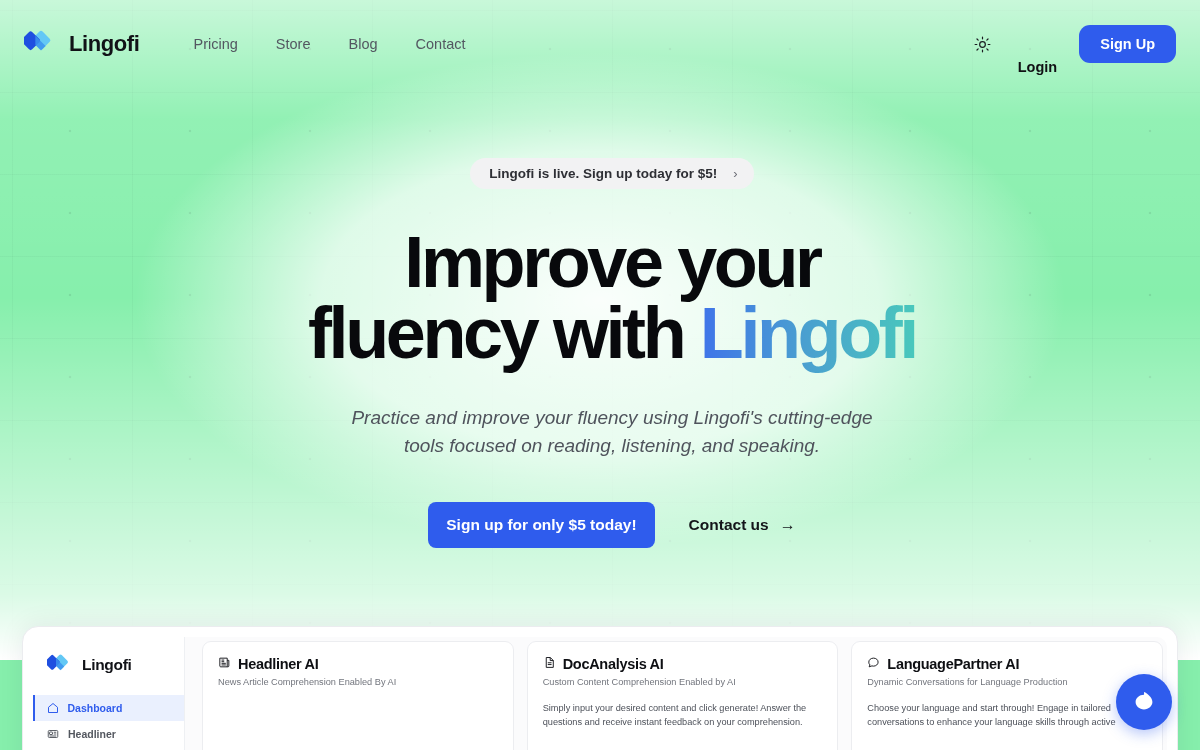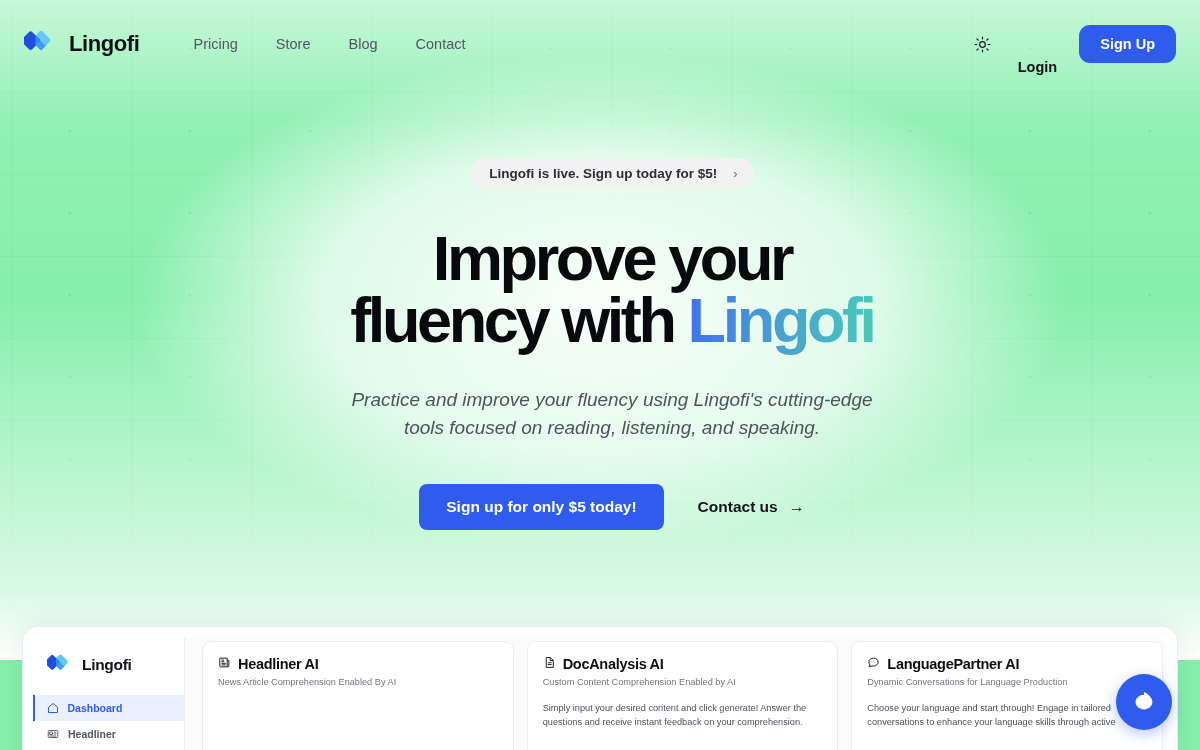--- a/index.html
+++ b/index.html
@@ -92,21 +92,21 @@
     padding: 8px 16px 8px 19px;
     font-size: 13.5px; font-weight: bold; color: #2e2f35;
     cursor: pointer;
     white-space: nowrap;
   }
   .announce .chev { color: #6b6d75; font-size: 13px; font-weight: normal; }
 
   .headline {
     margin-top: 38px;
     text-align: center;
-    font-size: 63px;
+    font-size: 72px;
     line-height: 0.99;
     font-weight: bold;
     letter-spacing: -3.4px;
     color: #08090c;
   }
   .grad {
     background: linear-gradient(90deg, #3f74e9 0%, #4a9fd0 48%, #49c8bc 100%);
     -webkit-background-clip: text;
     background-clip: text;
     color: transparent;
@@ -120,21 +120,21 @@
     max-width: 560px;
     font-style: italic;
   }
   .cta-row {
     margin-top: 42px;
     display: flex; align-items: center; gap: 34px;
   }
   .cta-primary {
     background: #2f5ced; color: #fff;
     font-size: 15.5px; font-weight: bold;
-    padding: 14px 27px; border: none; border-radius: 8px;
+    padding: 14px 18px; border: none; border-radius: 8px;
     cursor: pointer; white-space: nowrap;
     font-family: "Liberation Sans", sans-serif;
   }
   .cta-secondary {
     display: inline-flex; align-items: flex-end; gap: 11px;
     font-size: 15.5px; font-weight: bold; color: #14151a;
     text-decoration: none; cursor: pointer; white-space: nowrap;
   }
   .cta-secondary .arr { font-size: 16px; }
 

